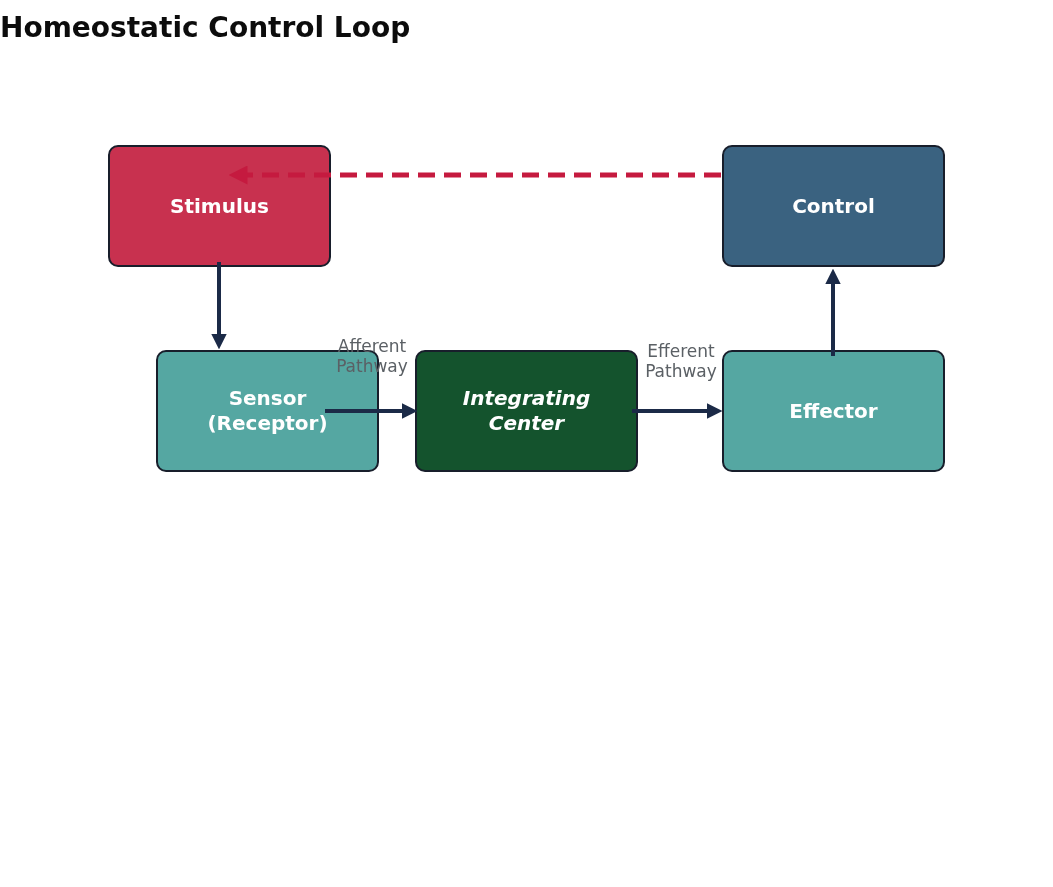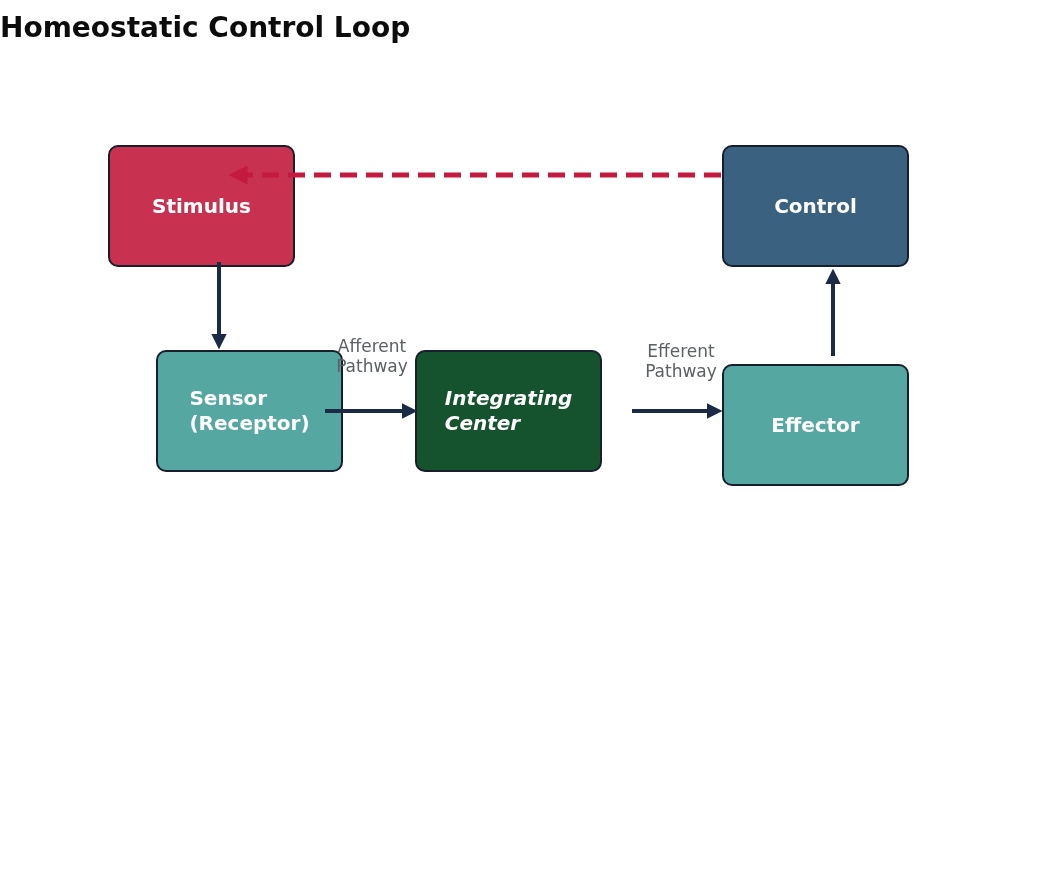--- a/index.html
+++ b/index.html
@@ -19,40 +19,41 @@
     width: 100%;
     margin: 0;
     text-align: left;
     font-size: 28px;
     font-weight: bold;
     color: var(--title-color, #0c0c0c);
   }
 
   .node {
     position: absolute;
-    width: 187px;
+    width: 223px;
     height: 122px;
     box-sizing: border-box;
     border: 2.5px solid var(--node-border, #181E2B);
     border-radius: 10px;
     display: flex;
     align-items: center;
     justify-content: center;
     color: var(--node-text, #ffffff);
     font-size: 20px;
     font-weight: bold;
+    text-align: center;
     line-height: 1.25;
   }
   .node span { white-space: pre-line; }
 
   .node-stimulus  { left: 108px; top: 145px; }
   .node-response  { left: 722px; top: 145px; }
   .node-sensor    { left: 108px; top: 350px; }
   .node-ic        { left: 415px; top: 350px; }
-  .node-effector  { left: 722px; top: 364px; }
+  .node-effector  { left: 722px; top: 350px; }
 
   .arrows {
     position: absolute;
     left: 0; top: 0;
     width: 1053px;
     height: 887px;
     pointer-events: none;
   }
   .solid-arrow {
     stroke: var(--arrow-color, #1B2A47);

